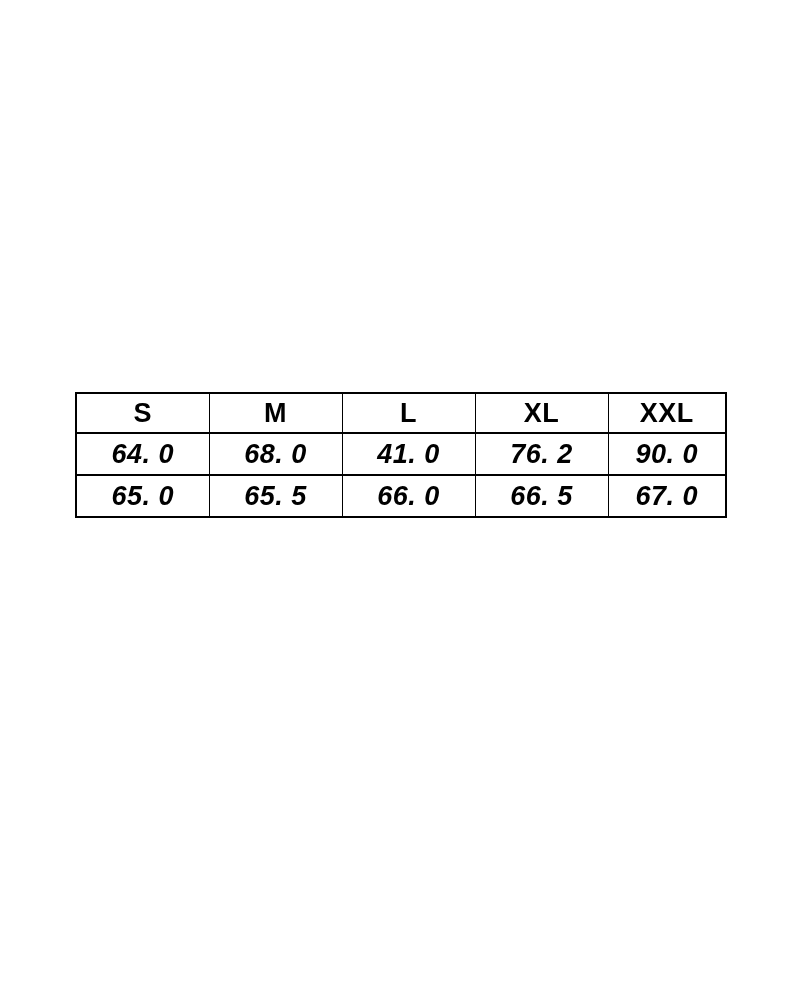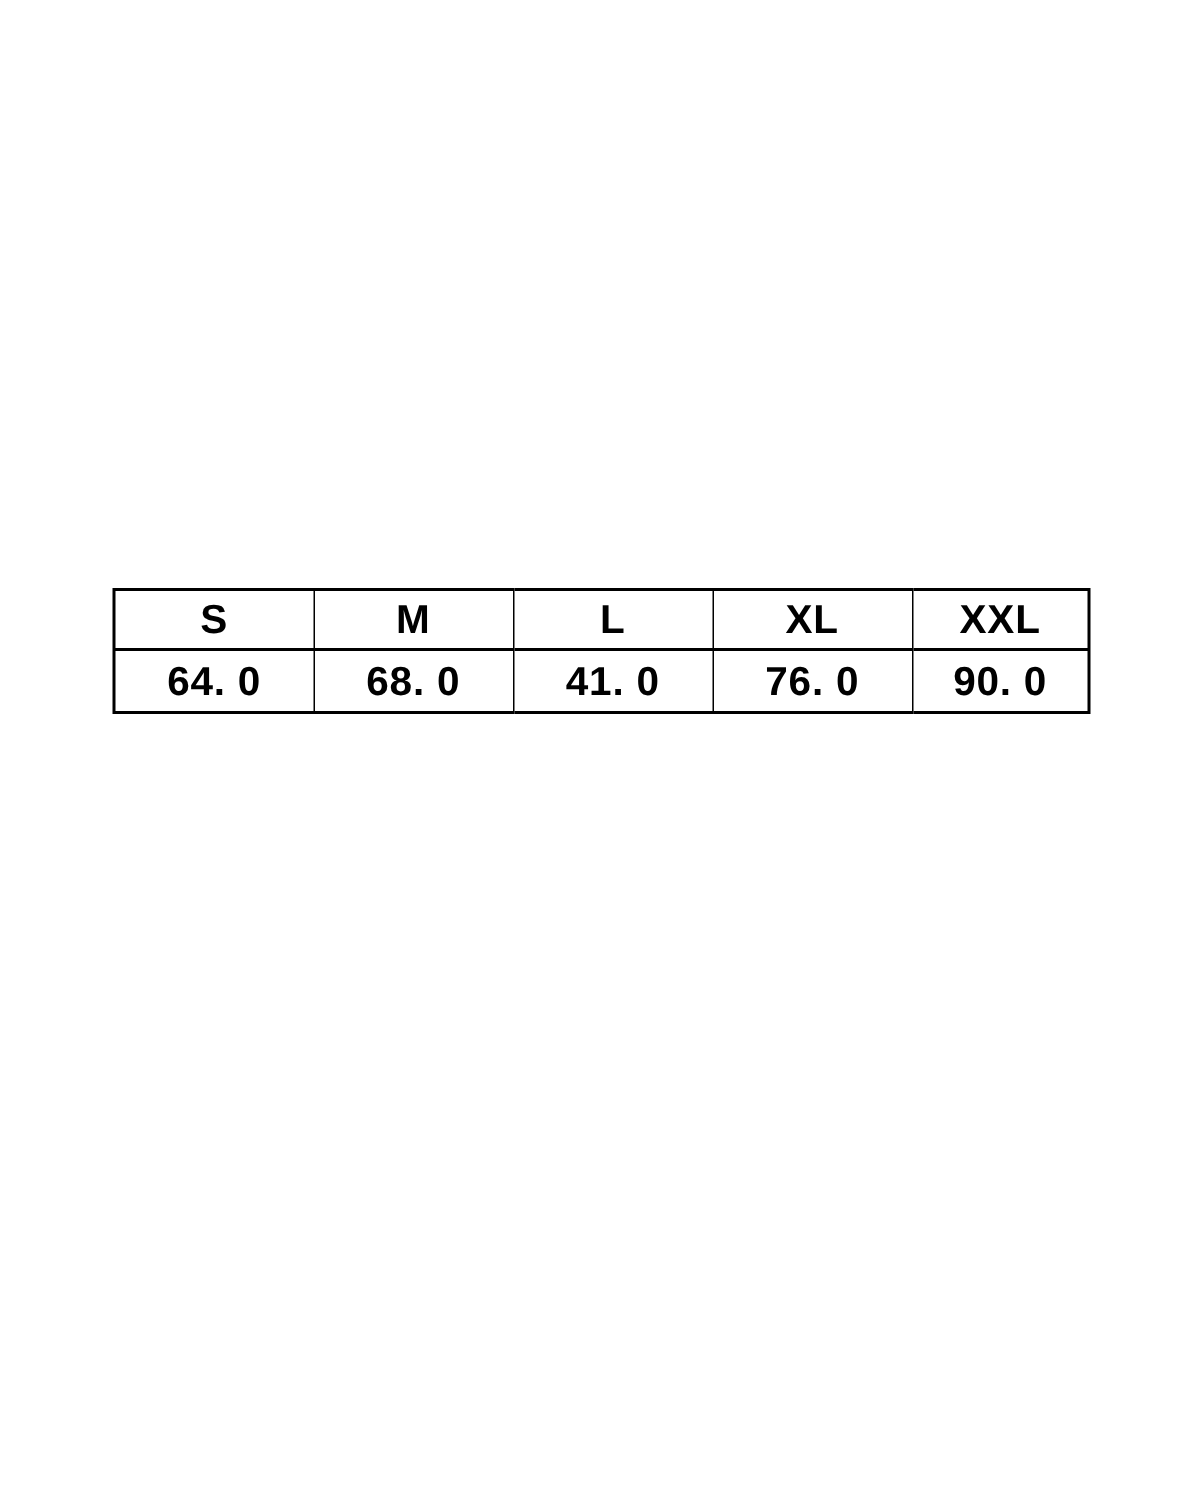--- a/index.html
+++ b/index.html
@@ -36,21 +36,21 @@
     vertical-align: middle;
     color: #000000;
     font-weight: bold;
     font-size: 27px;
     letter-spacing: 0.5px;
     padding: 0;
     white-space: nowrap;
     overflow: hidden;
   }
   table.size-chart thead tr { height: 40px; }
-  table.size-chart tbody tr { height: 42px; }
+  table.size-chart tbody tr { height: 42px; font-style: italic; }
   col.c-std  { width: 133px; }
   col.c-last { width: 118px; }
 </style>
 </head>
 <body>
 
 <div class="page">
   <table class="size-chart">
     <colgroup>
       <col class="c-std">
@@ -66,18 +66,25 @@
         <th>L</th>
         <th>XL</th>
         <th>XXL</th>
       </tr>
     </thead>
     <tbody>
       <tr>
         <td>64. 0</td>
         <td>68. 0</td>
         <td>41. 0</td>
-        <td>76. 0</td>
+        <td>76. 2</td>
         <td>90. 0</td>
+      </tr>
+      <tr>
+        <td>65. 0</td>
+        <td>65. 5</td>
+        <td>66. 0</td>
+        <td>66. 5</td>
+        <td>67. 0</td>
       </tr>
     </tbody>
   </table>
 </div>
 
 </body></html>

